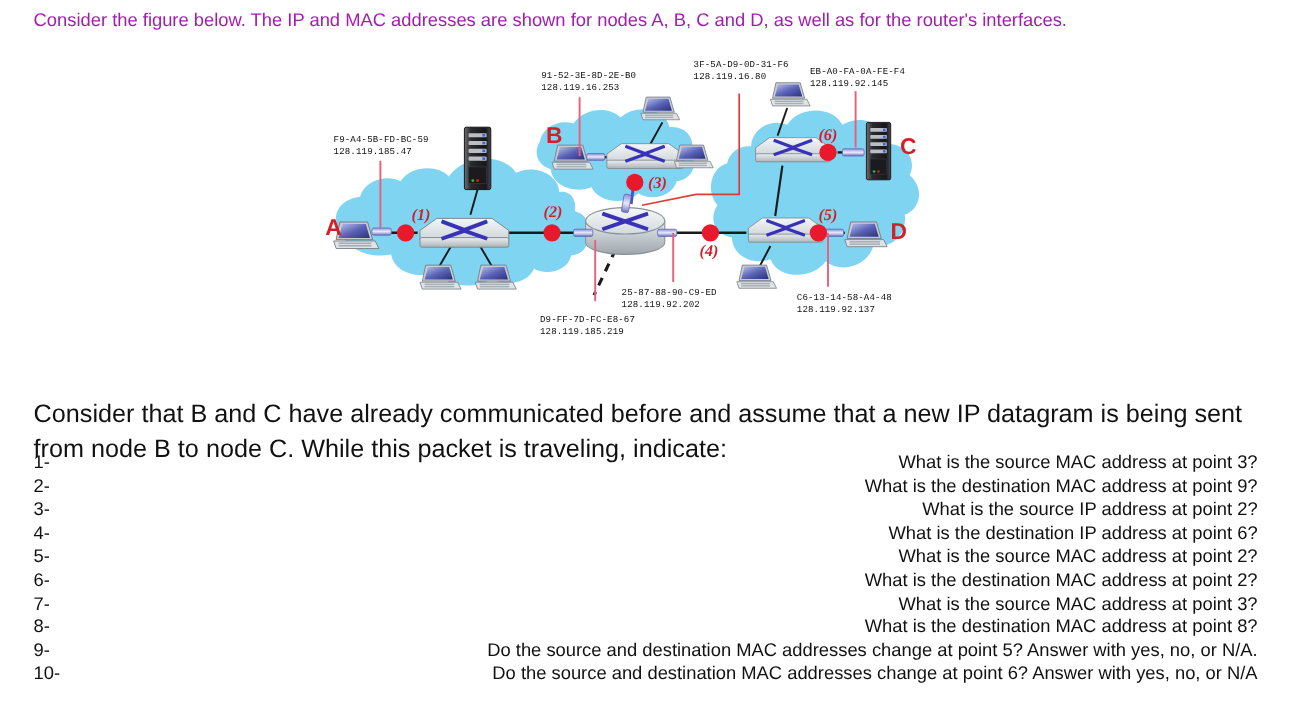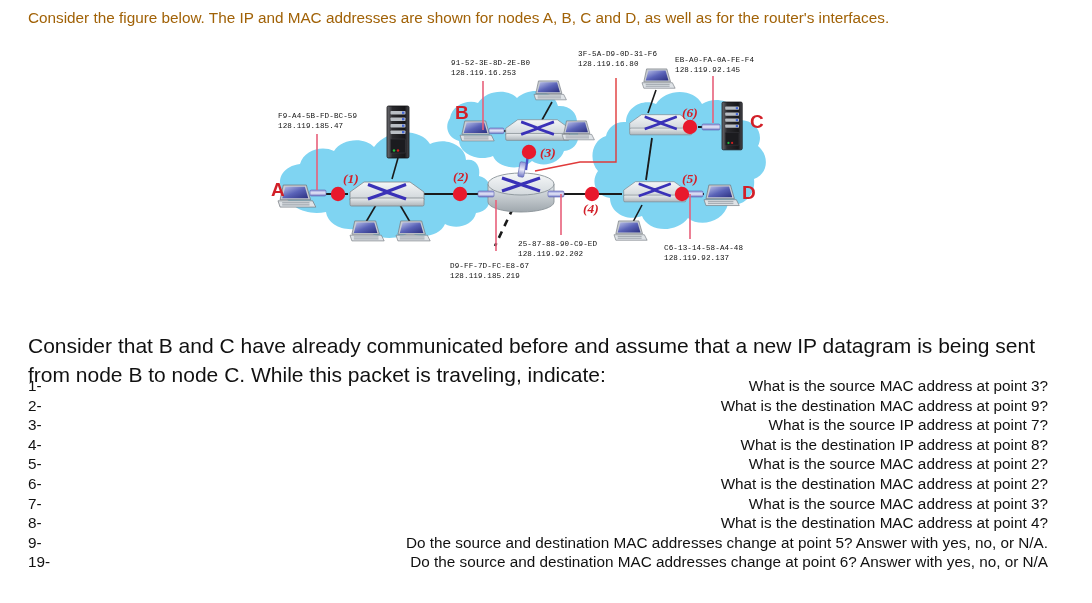--- a/index.html
+++ b/index.html
@@ -24,21 +24,21 @@
   
   .intro {
     position: absolute;
     left: 28px;
     top: 8px;
     width: 1008px;
     font-size: 15.3px;
     line-height: 1.33;
     text-align: justify;
     text-justify: inter-word;
-    color: #a16207;
+    color: #a21caf;
   }
 
   
   .figure {
     position: absolute;
     left: 270px;
     top: 50px;
     width: 545px;
     height: 250px;
   }
@@ -361,45 +361,45 @@
     <div class="qrow">
       <span class="qnum">1-</span>
       <span class="qtext">What is the source MAC address at point 3?</span>
     </div>
     <div class="qrow">
       <span class="qnum">2-</span>
       <span class="qtext">What is the destination MAC address at point 9?</span>
     </div>
     <div class="qrow">
       <span class="qnum">3-</span>
-      <span class="qtext">What is the source IP address at point 7?</span>
+      <span class="qtext">What is the source IP address at point 2?</span>
     </div>
     <div class="qrow">
       <span class="qnum">4-</span>
-      <span class="qtext">What is the destination IP address at point 8?</span>
+      <span class="qtext">What is the destination IP address at point 6?</span>
     </div>
     <div class="qrow">
       <span class="qnum">5-</span>
       <span class="qtext">What is the source MAC address at point 2?</span>
     </div>
     <div class="qrow">
       <span class="qnum">6-</span>
       <span class="qtext">What is the destination MAC address at point 2?</span>
     </div>
     <div class="qrow">
       <span class="qnum">7-</span>
       <span class="qtext">What is the source MAC address at point 3?</span>
     </div>
     <div class="qrow">
       <span class="qnum">8-</span>
-      <span class="qtext">What is the destination MAC address at point 4?</span>
+      <span class="qtext">What is the destination MAC address at point 8?</span>
     </div>
     <div class="qrow">
       <span class="qnum">9-</span>
       <span class="qtext">Do the source and destination MAC addresses change at point 5? Answer with yes, no, or N/A.</span>
     </div>
     <div class="qrow">
-      <span class="qnum">19-</span>
+      <span class="qnum">10-</span>
       <span class="qtext">Do the source and destination MAC addresses change at point 6? Answer with yes, no, or N/A</span>
     </div>
   </div>
 
 </div>
 
 </body></html>

